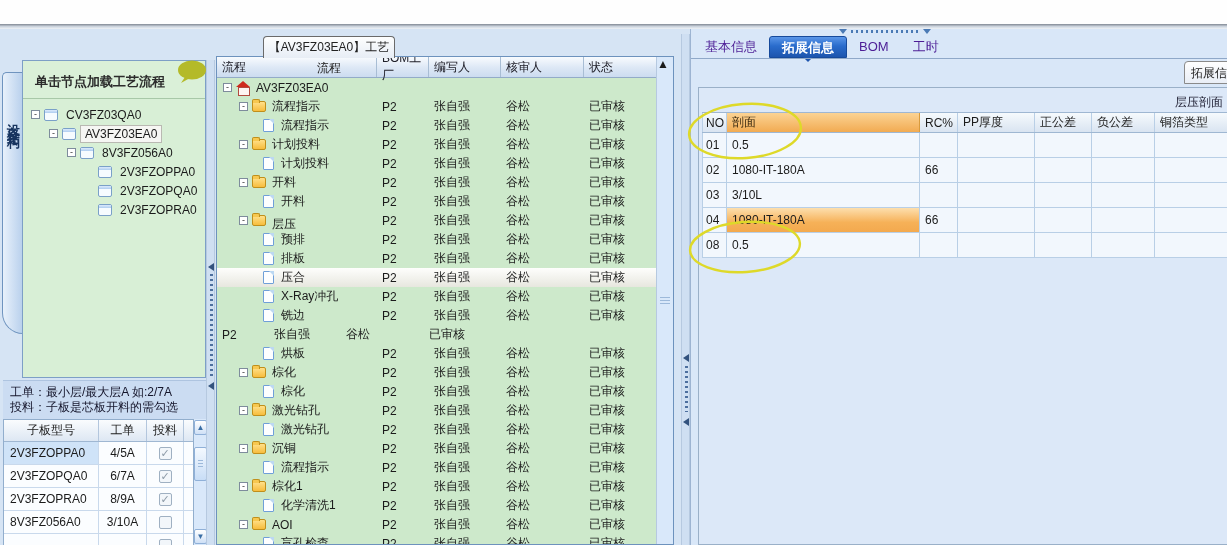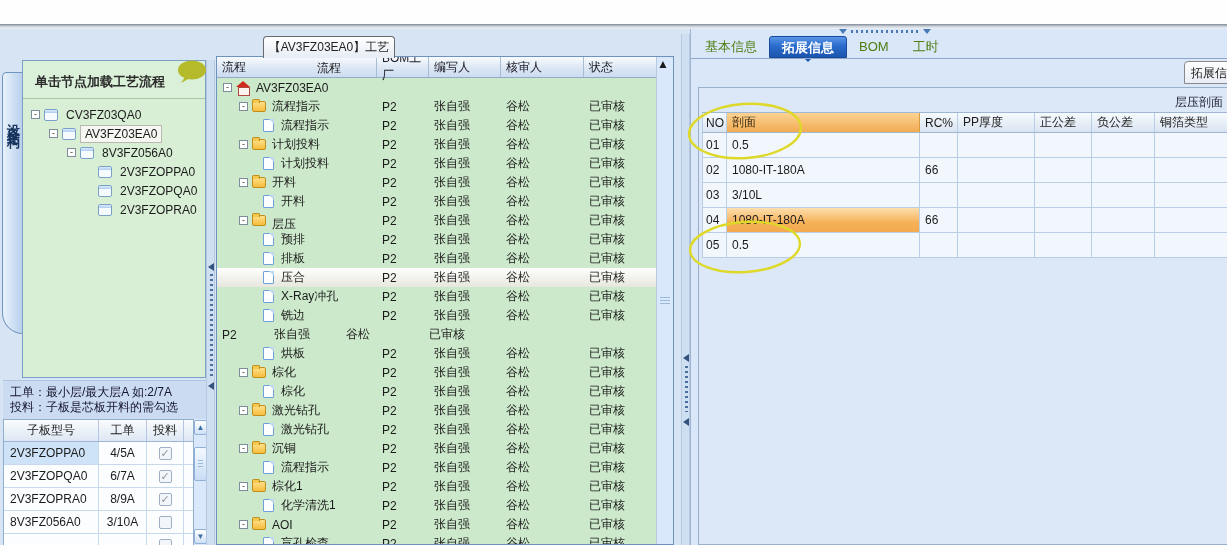--- a/index.html
+++ b/index.html
@@ -103,21 +103,21 @@
 
   
   .right-panel { position:absolute; left:690px; top:29px; width:537px; height:516px; background:#d9e7f8;
     border-left:1px solid #9db4d2; }
   .grip-top { position:absolute; left:148px; top:-2px; width:92px; height:9px; display:flex; align-items:center; gap:4px; }
   .grip-top .tri { width:0; height:0; border-left:4px solid transparent; border-right:4px solid transparent;
     border-top:5px solid #4a7ab5; }
   .grip-top .dots { flex:1; height:3px;
     background:repeating-linear-gradient(to right,#4a7ab5 0 2px,transparent 2px 5px); }
   .rtabs { position:absolute; left:2px; top:7px; height:22px; display:flex; align-items:flex-end; }
-  .rtab { padding:0 12px; height:22px; line-height:21px; color:#4d7c0f; font-size:13px; position:relative; }
+  .rtab { padding:0 12px; height:22px; line-height:21px; color:#4c1d95; font-size:13px; position:relative; }
   .rtab.active { background:linear-gradient(#5a96e8,#2a6ccc 45%,#1d55ae); color:#fff; font-weight:bold;
     border:1px solid #164a9b; border-radius:3px 3px 0 0; }
   .rtab.active::after { content:""; position:absolute; left:50%; bottom:-5px; margin-left:-5px;
     border-left:5px solid transparent; border-right:5px solid transparent; border-top:5px solid #1d55ae; }
   .rtabs-line { position:absolute; left:0; top:29px; width:537px; height:1px; background:#8fa8c8; }
   .corner-tab { position:absolute; left:493px; top:32px; width:44px; height:23px; overflow:hidden;
     background:linear-gradient(#fefefe,#e9eef6); border:1px solid #8a8a8a; border-radius:4px 0 0 0;
     padding:3px 0 0 6px; white-space:nowrap; color:#222; }
   .groupbox { position:absolute; left:7px; top:58px; width:540px; height:458px; background:#dce8f8;
     border:1px solid #9ab0c8; overflow:hidden; }
@@ -653,21 +653,21 @@
     <div class="dc n">04</div>
     <div class="dc s hl">1080-IT-180A</div>
     <div class="dc r">66</div>
     <div class="dc p"></div>
     <div class="dc t1"></div>
     <div class="dc t2"></div>
     <div class="dc t3"></div>
 
   </div>
             <div class="drow">
-    <div class="dc n">05</div>
+    <div class="dc n">08</div>
     <div class="dc s">0.5</div>
     <div class="dc r"></div>
     <div class="dc p"></div>
     <div class="dc t1"></div>
     <div class="dc t2"></div>
     <div class="dc t3"></div>
 
   </div>
           </div>
       </div>

